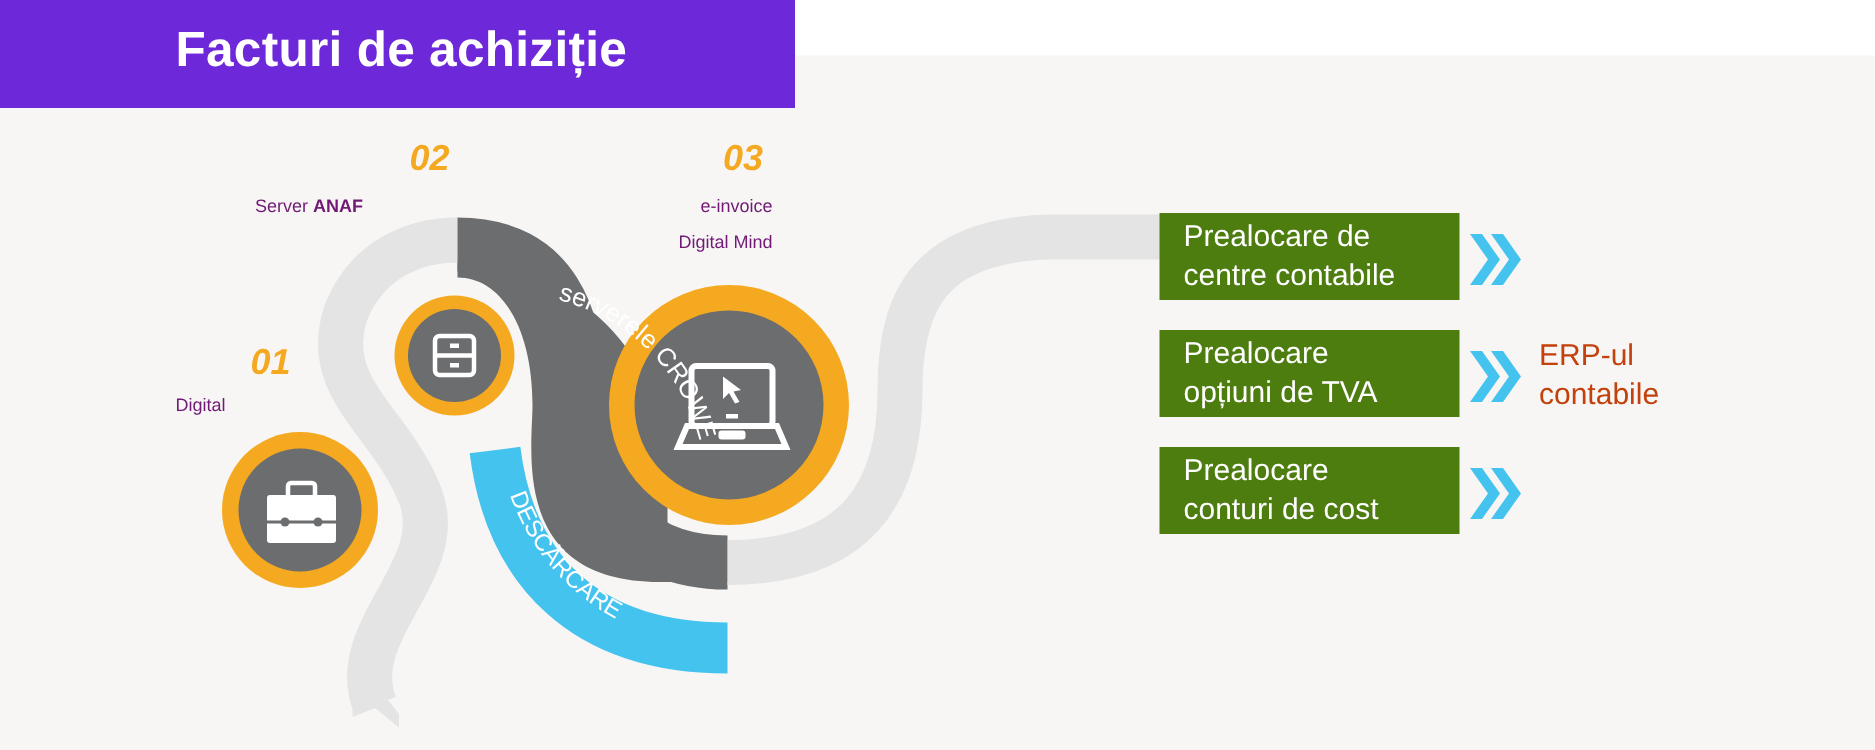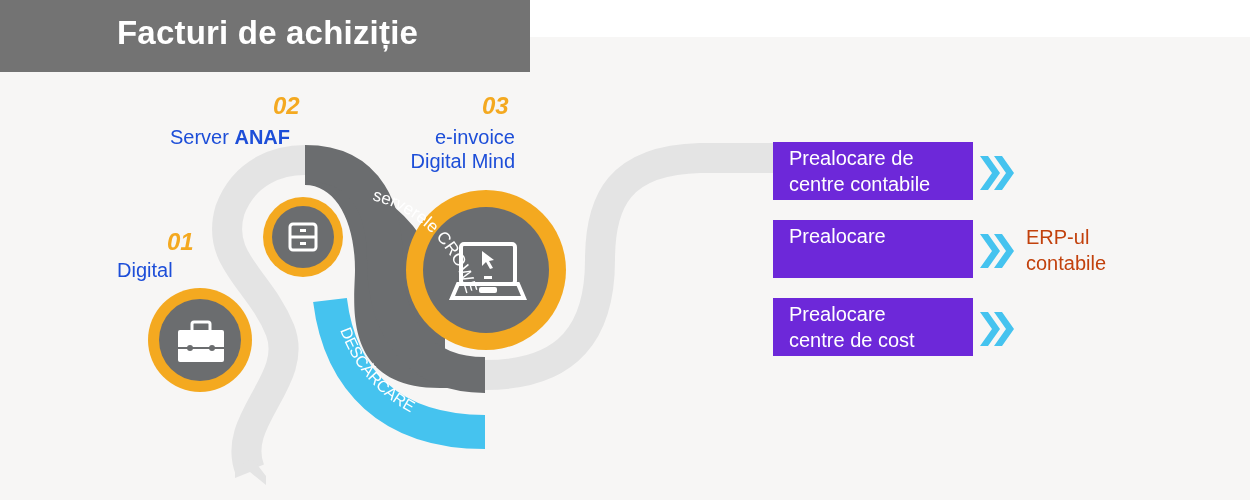--- a/index.html
+++ b/index.html
@@ -1,24 +1,24 @@
 <!DOCTYPE html>
 <html><head>
 <meta charset="utf-8">
 <style>
   html, body { margin:0; padding:0; }
   body { width:1250px; height:500px; position:relative; overflow:hidden; background:#ffffff; font-family:"Liberation Sans", sans-serif; }
   .bg { position:absolute; left:0; top:37px; width:1250px; height:463px; background:#f7f6f5; }
-  .header { position:absolute; left:0; top:0; width:530px; height:72px; background:#737373; }
+  .header { position:absolute; left:0; top:0; width:530px; height:72px; background:#6d28d9; }
   .header-title { position:absolute; left:117px; top:14px; font-size:33px; font-weight:bold; color:#ffffff; letter-spacing:0.2px; }
   .art { position:absolute; left:0; top:0; width:1250px; height:500px; }
   .step-num { position:absolute; font-weight:bold; font-size:24px; color:#f4a920;font-style:italic; }
-  .step-label { position:absolute; font-size:20px; color:#1d4ed8; line-height:24px; }
+  .step-label { position:absolute; font-size:12px; color:#701a75; line-height:24px; }
   .step-label b { font-weight:bold; }
-  .box { position:absolute; left:773px; width:200px; height:58px; background:#6d28d9; color:#ffffff; font-size:20px; line-height:26px; padding:3px 0 0 16px; box-sizing:border-box; }
+  .box { position:absolute; left:773px; width:200px; height:58px; background:#4d7c0f; color:#ffffff; font-size:20px; line-height:26px; padding:3px 0 0 16px; box-sizing:border-box; }
   .chev { position:absolute; left:978px; width:40px; height:38px; }
   .erp { position:absolute; left:1026px; top:224px; font-size:20px; line-height:26px; color:#c2410c; }
 </style>
 </head>
 <body>
 
 <div class="bg"></div>
 
 <svg class="art" viewBox="0 0 1250 500" xmlns="http://www.w3.org/2000/svg">
   <defs>
@@ -89,24 +89,25 @@
   <div>e-invoice</div>
   <div>Digital Mind</div>
 </div>
 
 <div class="box" style="top:142px;">
   <div>Prealocare de</div>
   <div>centre contabile</div>
 </div>
 <div class="box" style="top:220px;">
   <div>Prealocare</div>
+  <div>opțiuni de TVA</div>
 </div>
 <div class="box" style="top:298px;">
   <div>Prealocare</div>
-  <div>centre de cost</div>
+  <div>conturi de cost</div>
 </div>
 
 <svg class="chev" style="top:154px;" viewBox="0 0 40 38">
     <polygon points="2,2 10,2 22,19 10,36 2,36 14,19" fill="#45c3ef"></polygon>
     <polygon points="16,2 24,2 36,19 24,36 16,36 28,19" fill="#45c3ef"></polygon>
   </svg>
 <svg class="chev" style="top:232px;" viewBox="0 0 40 38">
     <polygon points="2,2 10,2 22,19 10,36 2,36 14,19" fill="#45c3ef"></polygon>
     <polygon points="16,2 24,2 36,19 24,36 16,36 28,19" fill="#45c3ef"></polygon>
   </svg>

